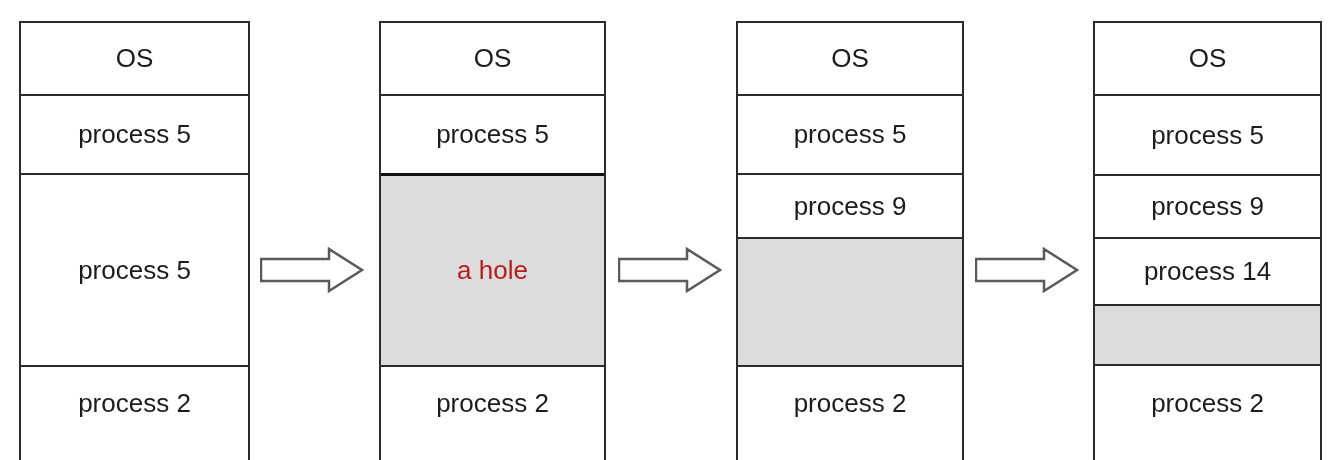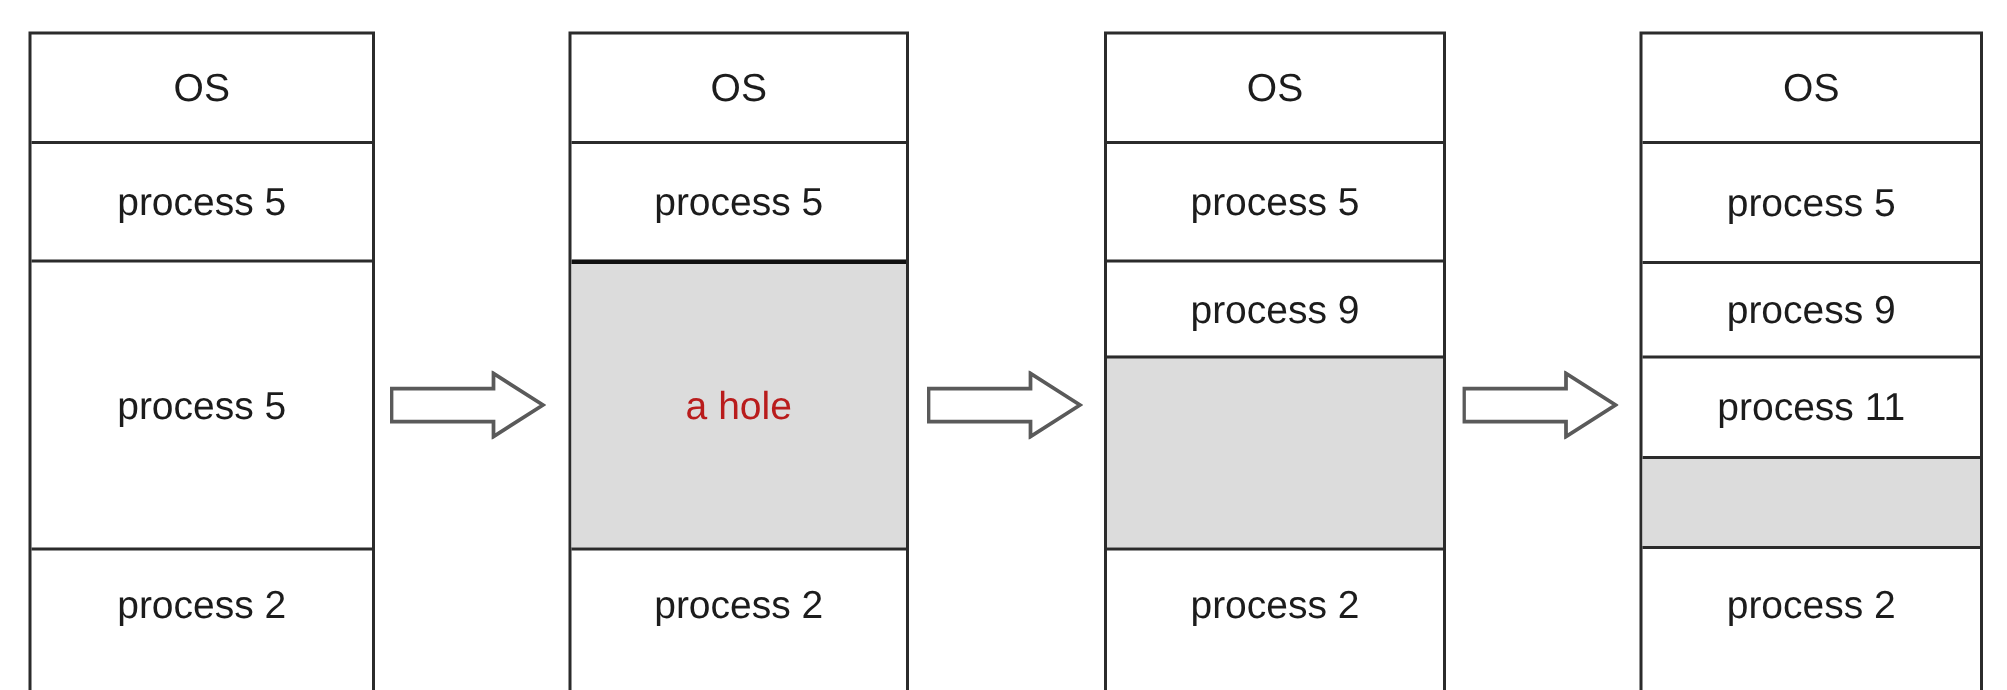--- a/index.html
+++ b/index.html
@@ -112,21 +112,21 @@
       <div class="segment" style="height: 71px;">
         <span class="segment-label">OS</span>
       </div>
       <div class="segment" style="height: 80px;">
         <span class="segment-label">process 5</span>
       </div>
       <div class="segment" style="height: 63px;">
         <span class="segment-label">process 9</span>
       </div>
       <div class="segment" style="height: 67px;">
-        <span class="segment-label">process 11</span>
+        <span class="segment-label">process 14</span>
       </div>
       <div class="segment" style="height: 60px; background: rgb(220, 220, 220);">
         <span class="segment-label"></span>
       </div>
       <div class="segment" style="height: 76px;">
         <span class="segment-label">process 2</span>
       </div>
     </div>
 
   <svg class="flow-arrow arrow-1" viewBox="0 0 104 46">

